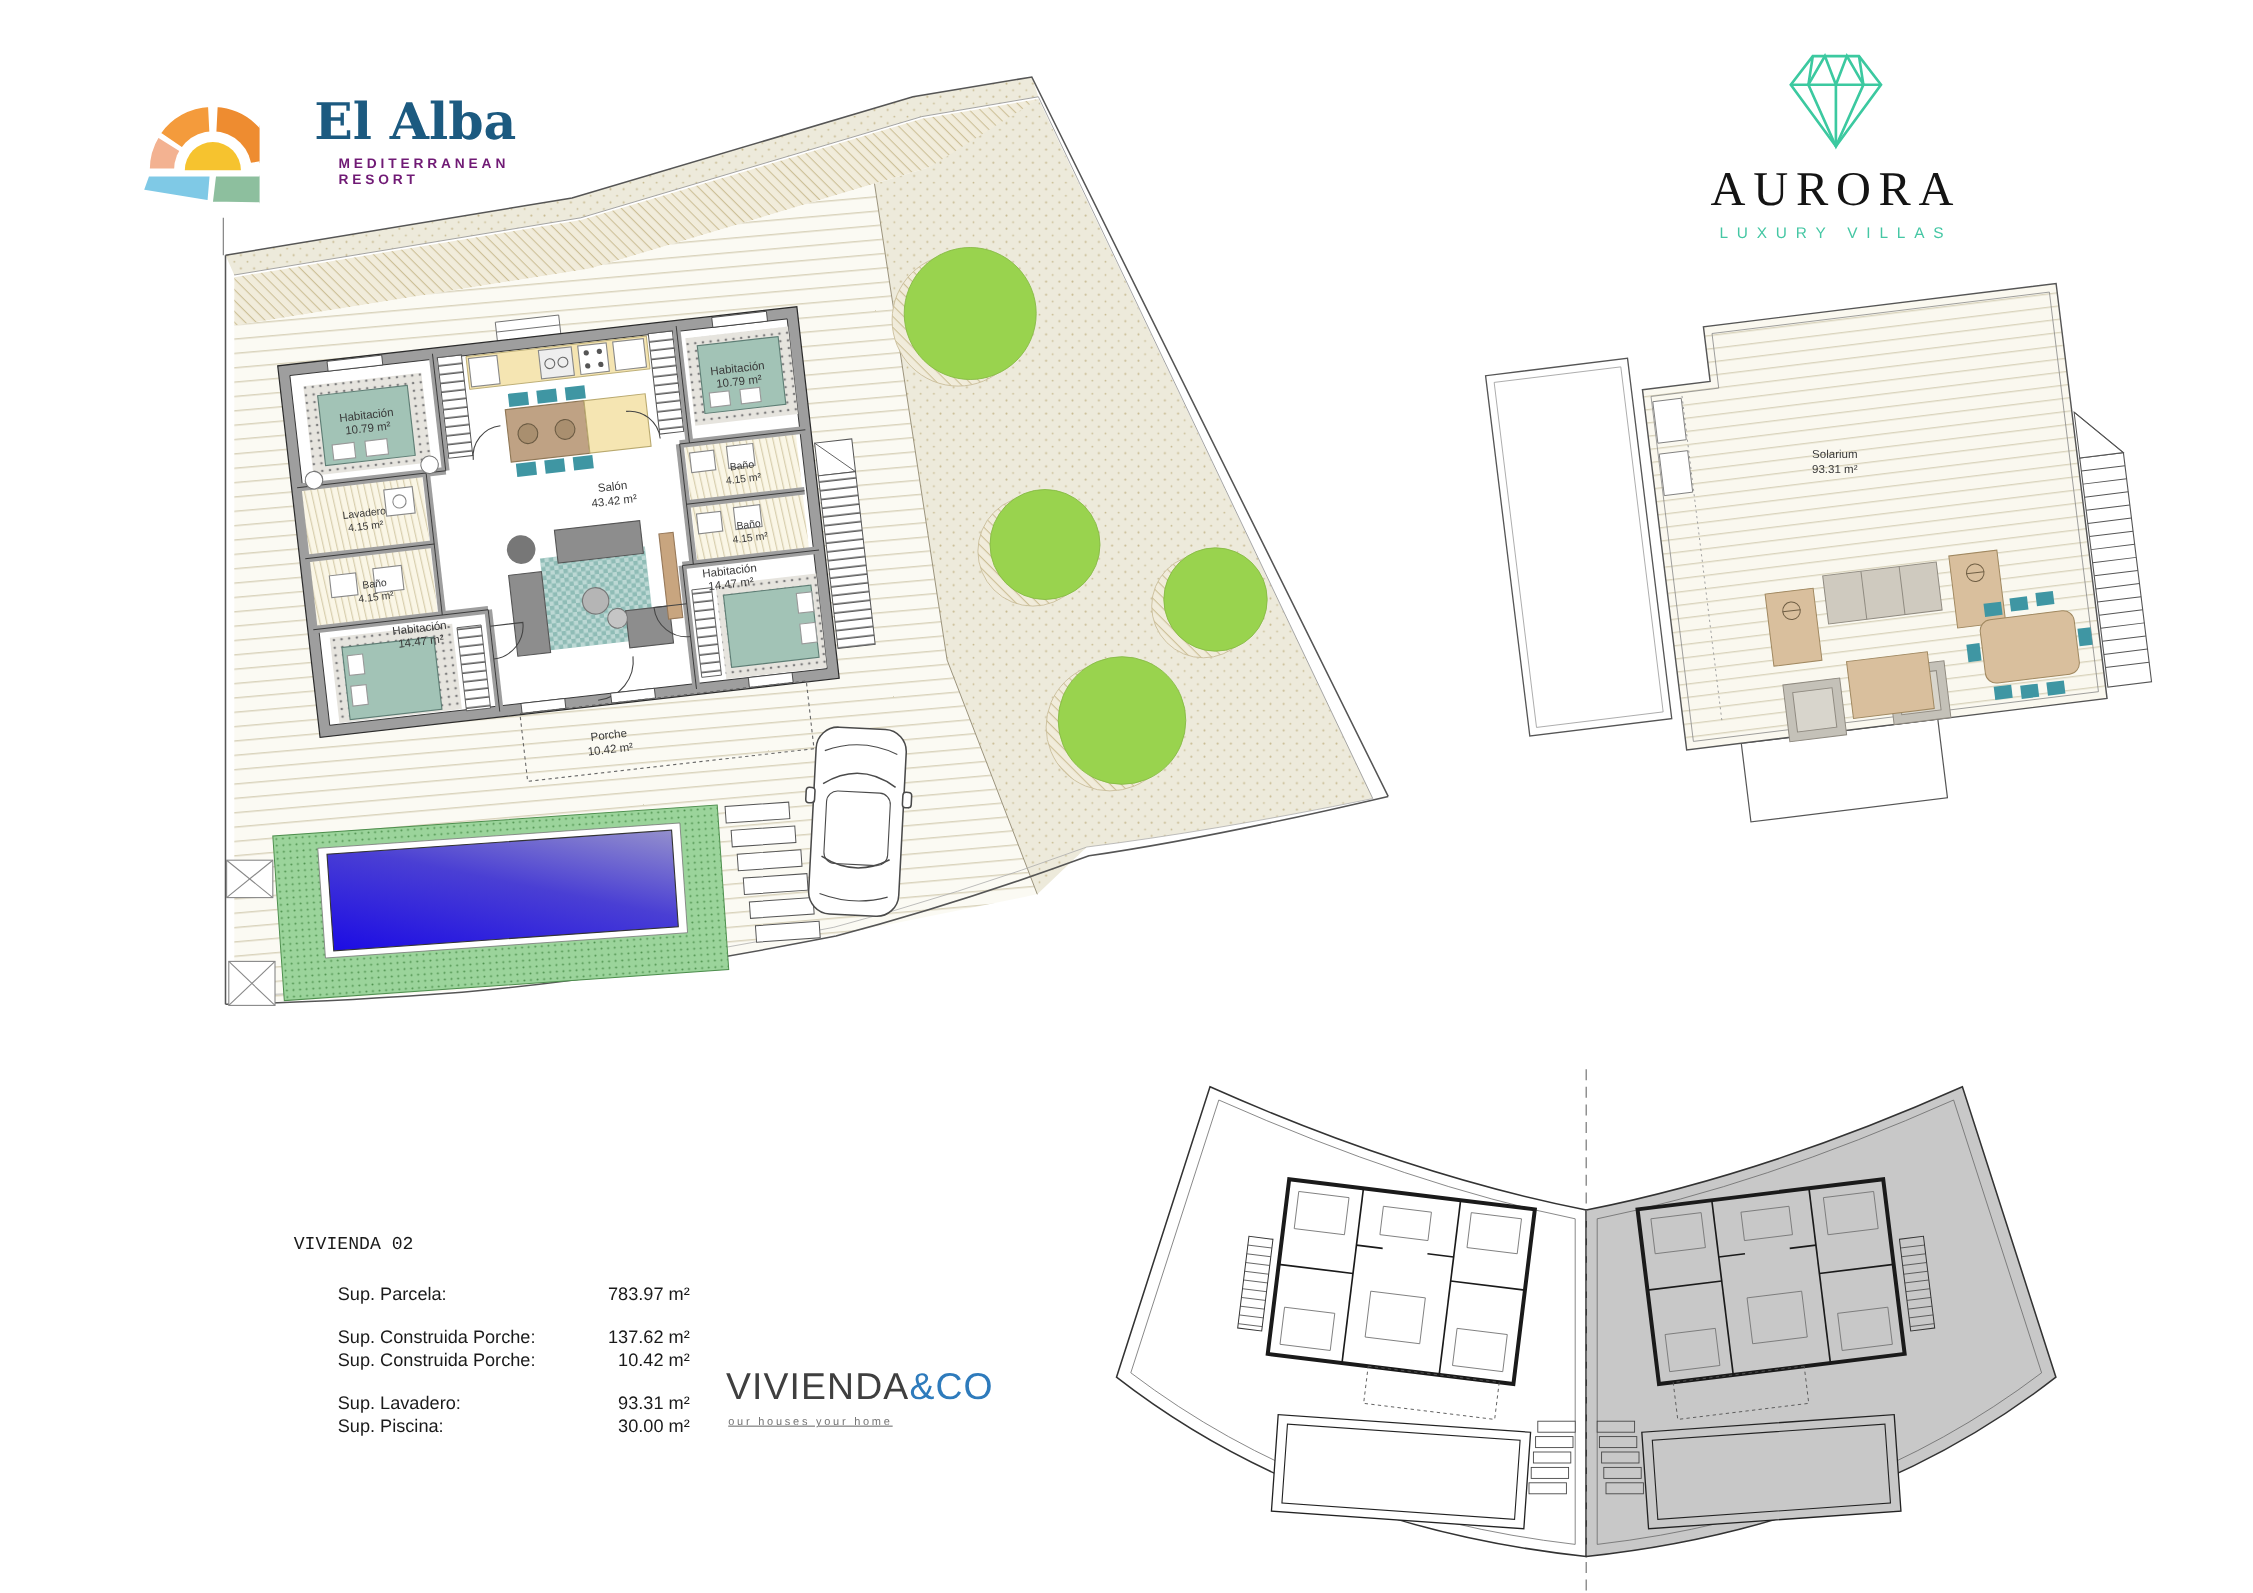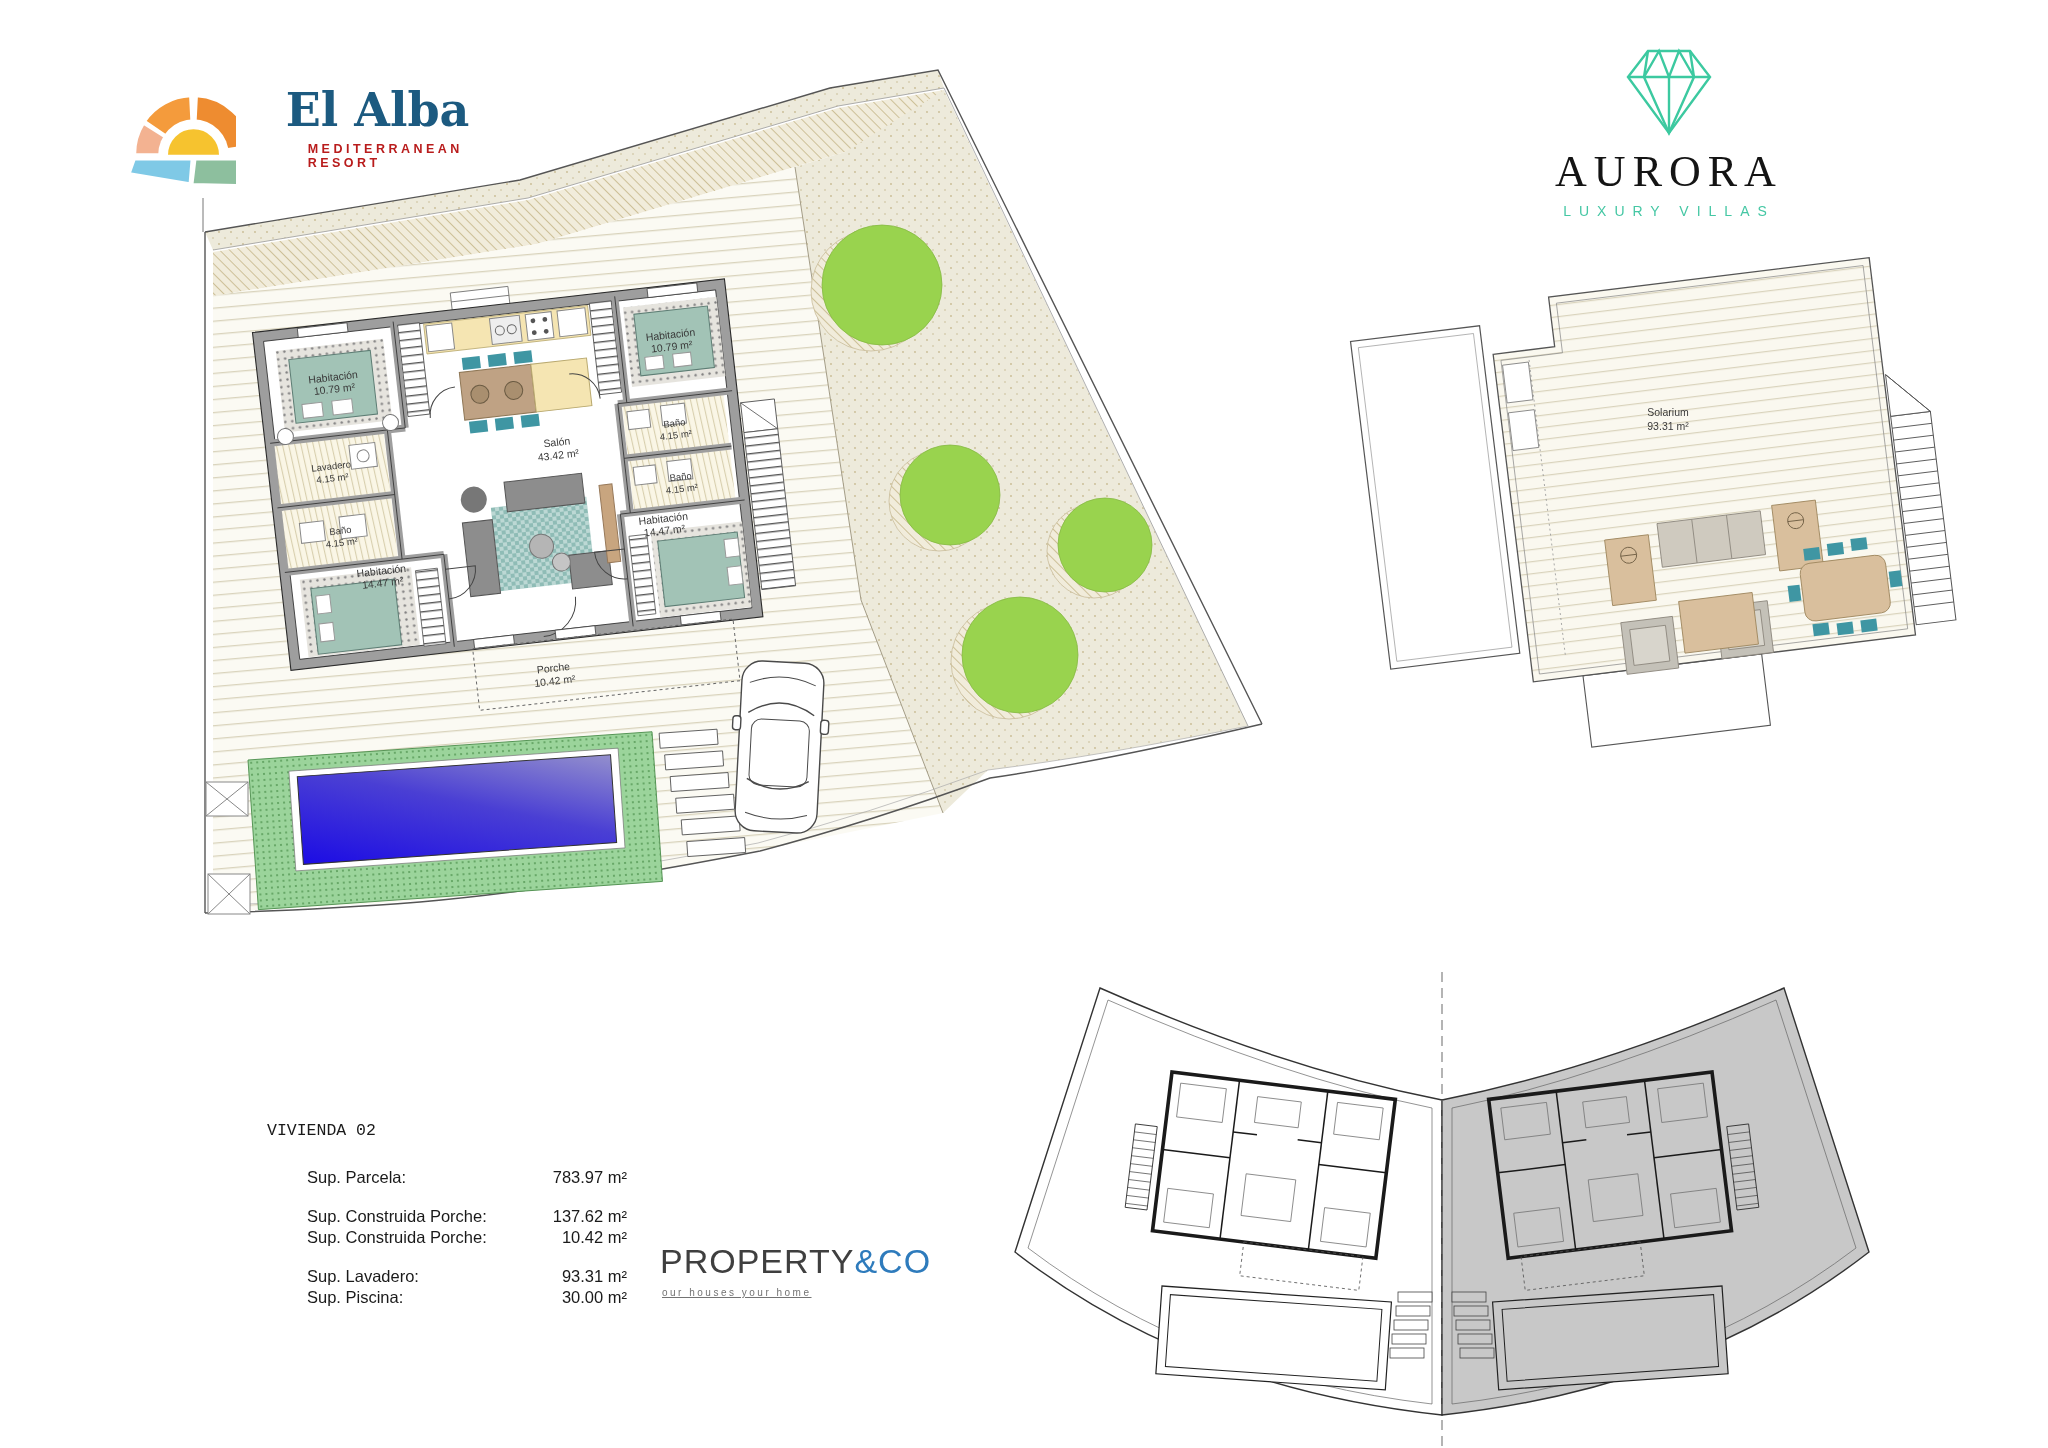--- a/index.html
+++ b/index.html
@@ -7,21 +7,21 @@
         font-family:"Liberation Sans",sans-serif;color:#1a1a1a;}
   .abs{position:absolute;}
   svg text{font-family:"Liberation Sans",sans-serif;}
   .plan-label{font-size:10.5px;fill:#3a3a3a;text-anchor:middle;}
   .plan-label-sm{font-size:9.5px;fill:#3a3a3a;text-anchor:middle;}
 
   
   .elalba{left:118px;top:78px;width:420px;height:130px;display:flex;align-items:flex-start;gap:36px;}
   .elalba-text{margin-left:14px;padding-top:8px;}
   .elalba-name{font-family:"DejaVu Serif",serif;font-weight:bold;font-size:46px;color:#1c5a80;line-height:48px;}
-  .elalba-tag{font-size:12.5px;font-weight:bold;letter-spacing:3.5px;color:#b91c1c;margin-top:8px;margin-left:2px;padding-left:20px;}
+  .elalba-tag{font-size:12.5px;font-weight:bold;letter-spacing:3.5px;color:#701a75;margin-top:8px;margin-left:2px;padding-left:20px;}
 
   
   .aurora{left:1524px;top:45px;width:290px;text-align:center;}
   .aurora-name{font-family:"Liberation Serif",serif;font-size:44px;letter-spacing:7px;color:#141414;margin-top:6px;}
   .aurora-tag{font-size:14px;letter-spacing:8px;color:#45c7a4;margin-top:6px;}
 
   
   .propco{left:660px;top:1244px;width:330px;}
   .propco-row{display:flex;align-items:flex-end;font-size:34px;letter-spacing:1px;line-height:34px;}
   .propco-primary{color:#3f3f3f;}
@@ -529,19 +529,19 @@
       <span>93.31 m²</span>
     </div>
     <div class="info-row">
       <span>Sup. Piscina:</span>
       <span>30.00 m²</span>
     </div>
   </div>
 
   <div class="abs propco">
     <div class="propco-row">
-      <span class="propco-primary">PROPERTY</span>
+      <span class="propco-primary">VIVIENDA</span>
         <span class="propco-accent">&amp;CO</span>
     </div>
     <div class="propco-tag">our houses your home</div>
   </div>
 
 </div>
 
 </body></html>

